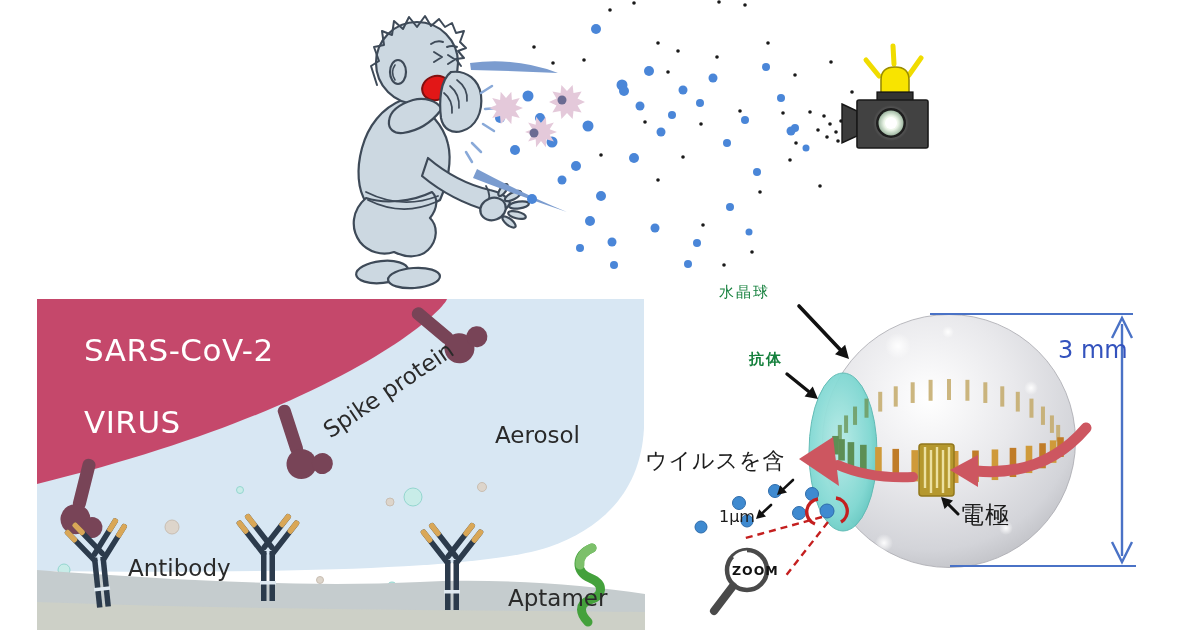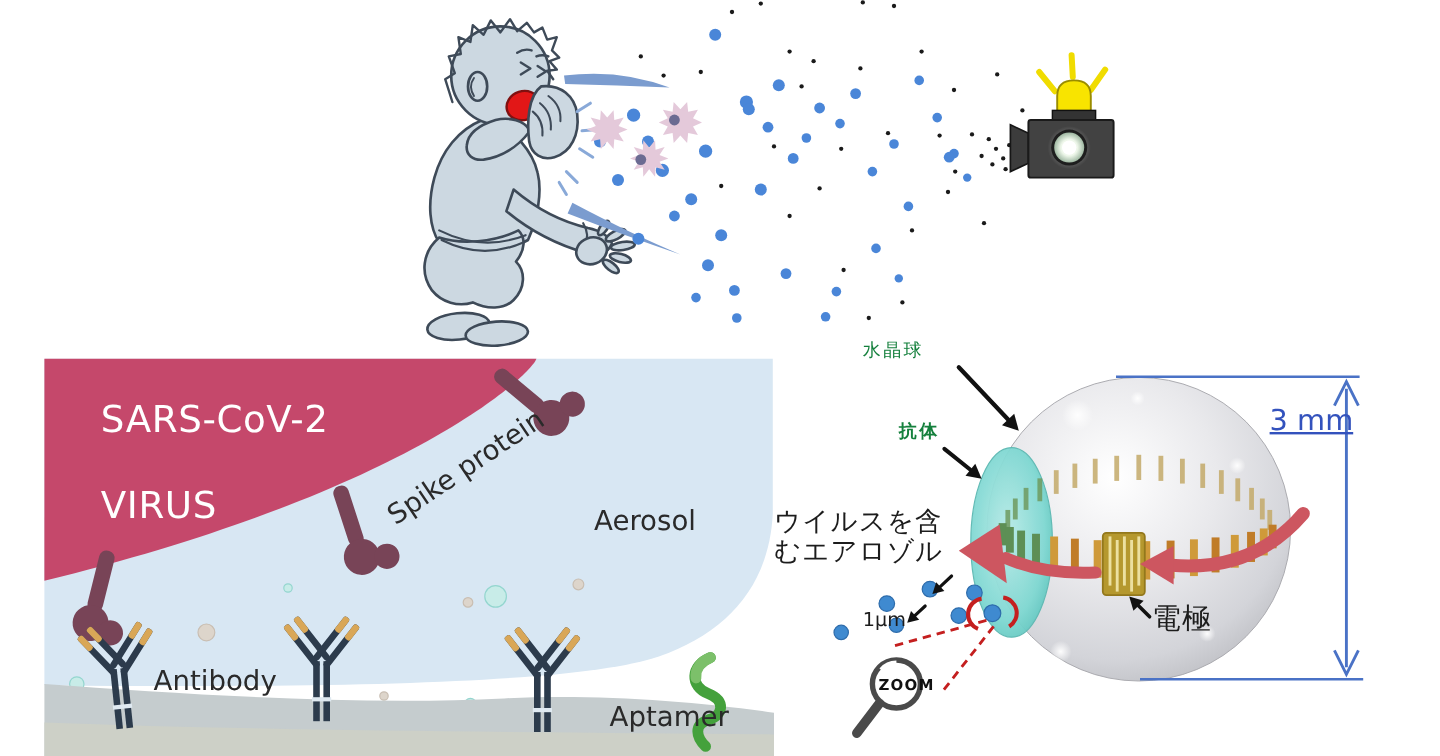--- a/index.html
+++ b/index.html
@@ -420,20 +420,19 @@
 
 <div class="lbl lbl-white" style="left:84px;top:334px;">SARS-CoV-2</div>
 <div class="lbl lbl-white" style="left:84px;top:362px;margin-top:44px;">VIRUS</div>
 <div class="lbl lbl-black rot-spike" style="left:326px;top:420px;">Spike protein</div>
 <div class="lbl lbl-black" style="left:495px;top:423px;text-align:center;">Aerosol</div>
 <div class="lbl lbl-black" style="left:128px;top:556px;">Antibody</div>
 <div class="lbl lbl-black" style="left:508px;top:586px;">Aptamer</div>
 
 <div class="lbl lbl-jp" style="left:719px;top:284px;">水晶球</div>
 <div class="lbl lbl-jp" style="left:749px;top:351px;font-weight:bold;">抗体</div>
-<div class="lbl lbl-jp-black" style="left:645px;top:424px;">ウイルスを含</div>
-<div class="lbl lbl-jp-black" style="left:645px;top:449px;">むエアロゾル</div>
+<div class="lbl lbl-jp-black" style="left:645px;top:449px;">ウイルスを含</div>
 <div class="lbl lbl-small" style="left:719px;top:492px;">1μm</div>
 <div class="lbl lbl-jp-black" style="left:960px;top:503px;font-size:24px;">電極</div>
-<div class="lbl lbl-blue" style="left:1058px;top:338px;text-decoration:underline;">3 mm</div>
+<div class="lbl lbl-blue" style="left:1058px;top:338px;">3 mm</div>
 <div class="lbl lbl-zoom" style="left:732px;top:564px;">ZOOM</div>
 
 </div>
 
 </body></html>

